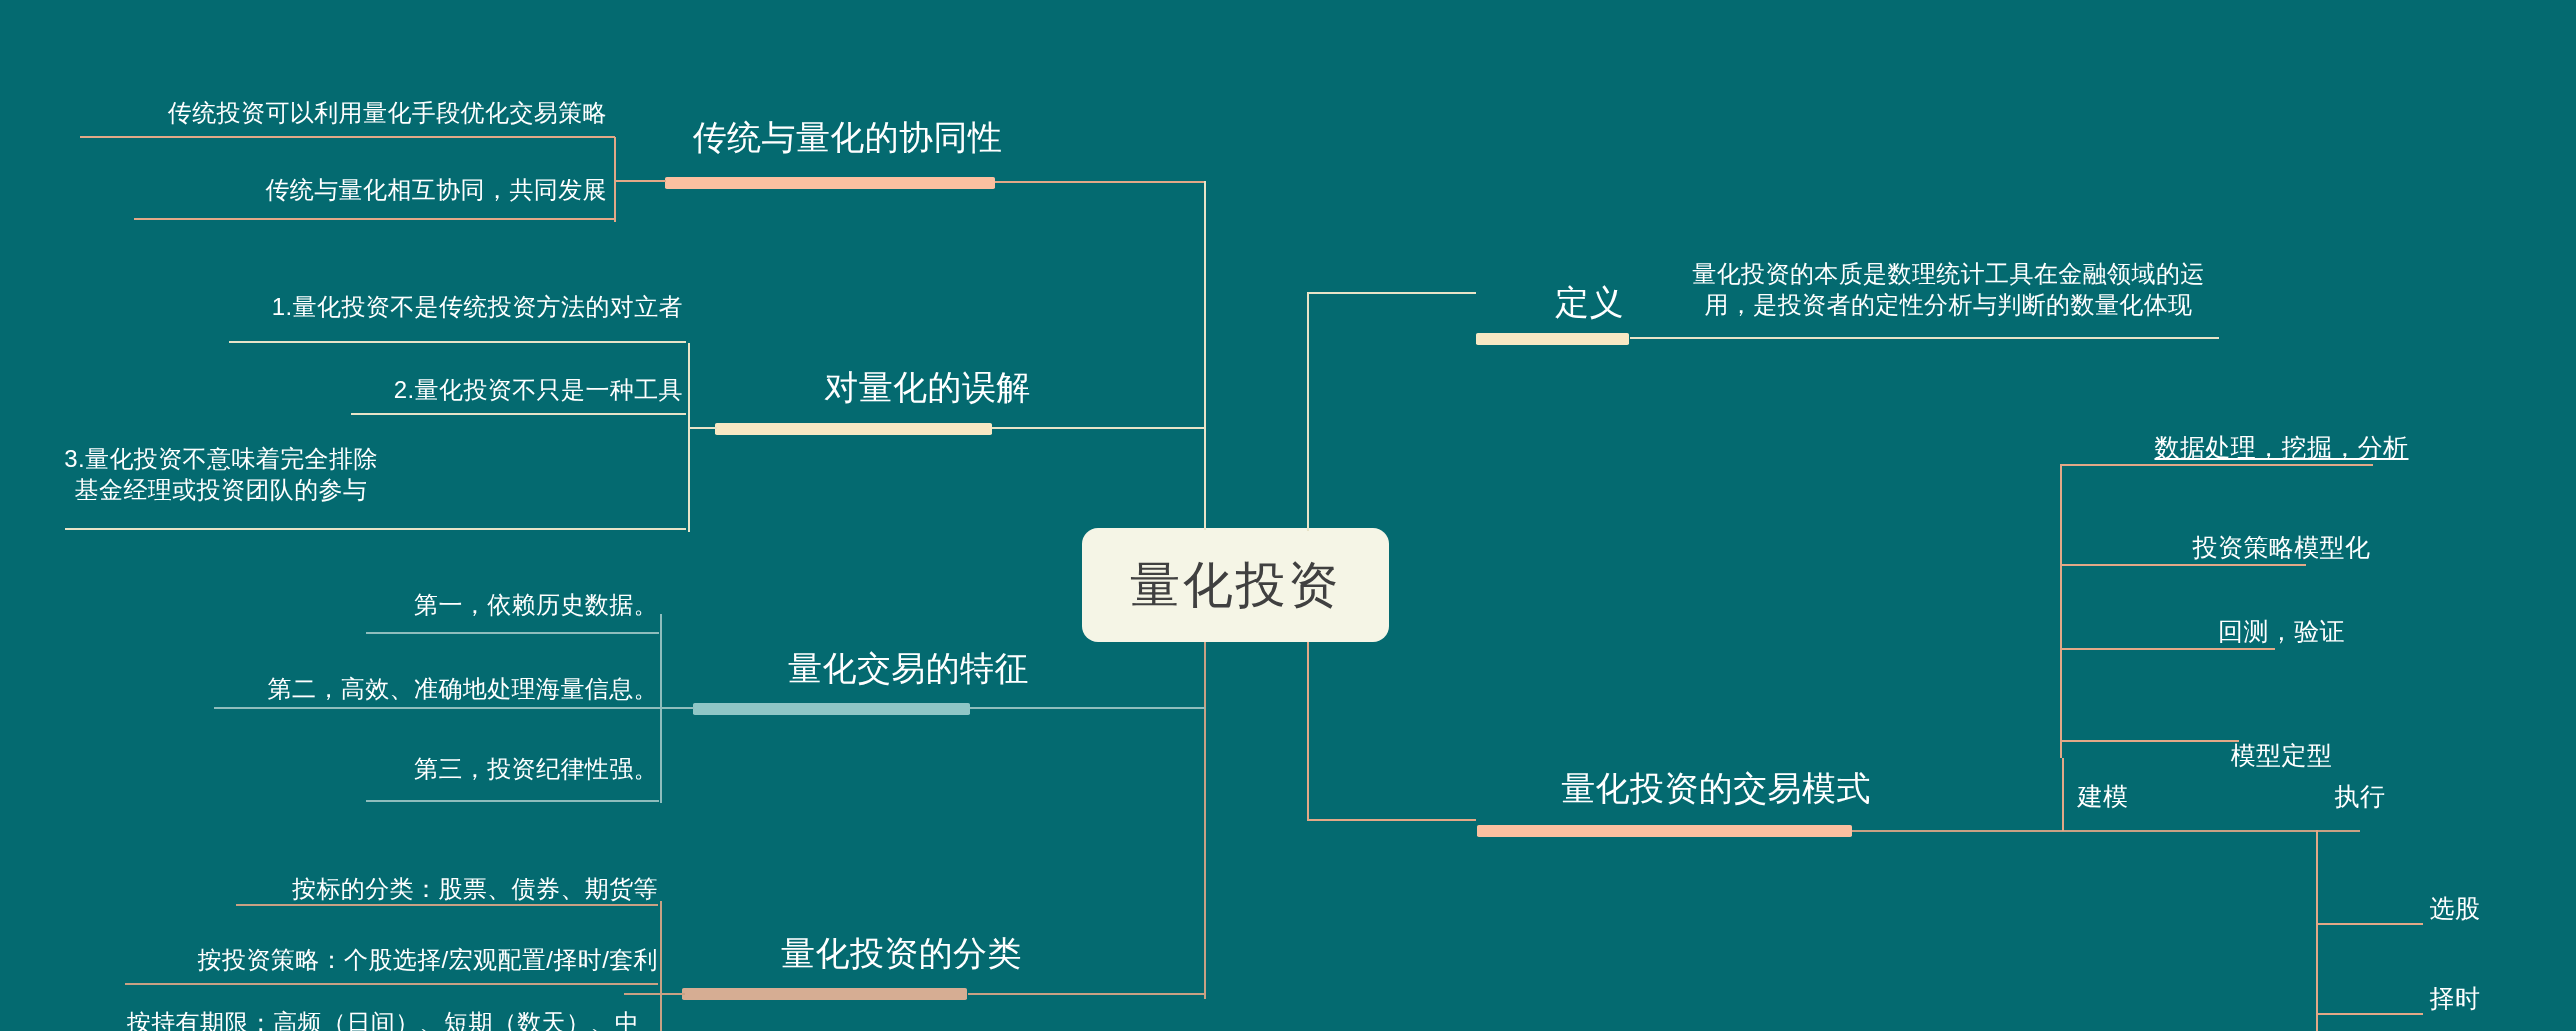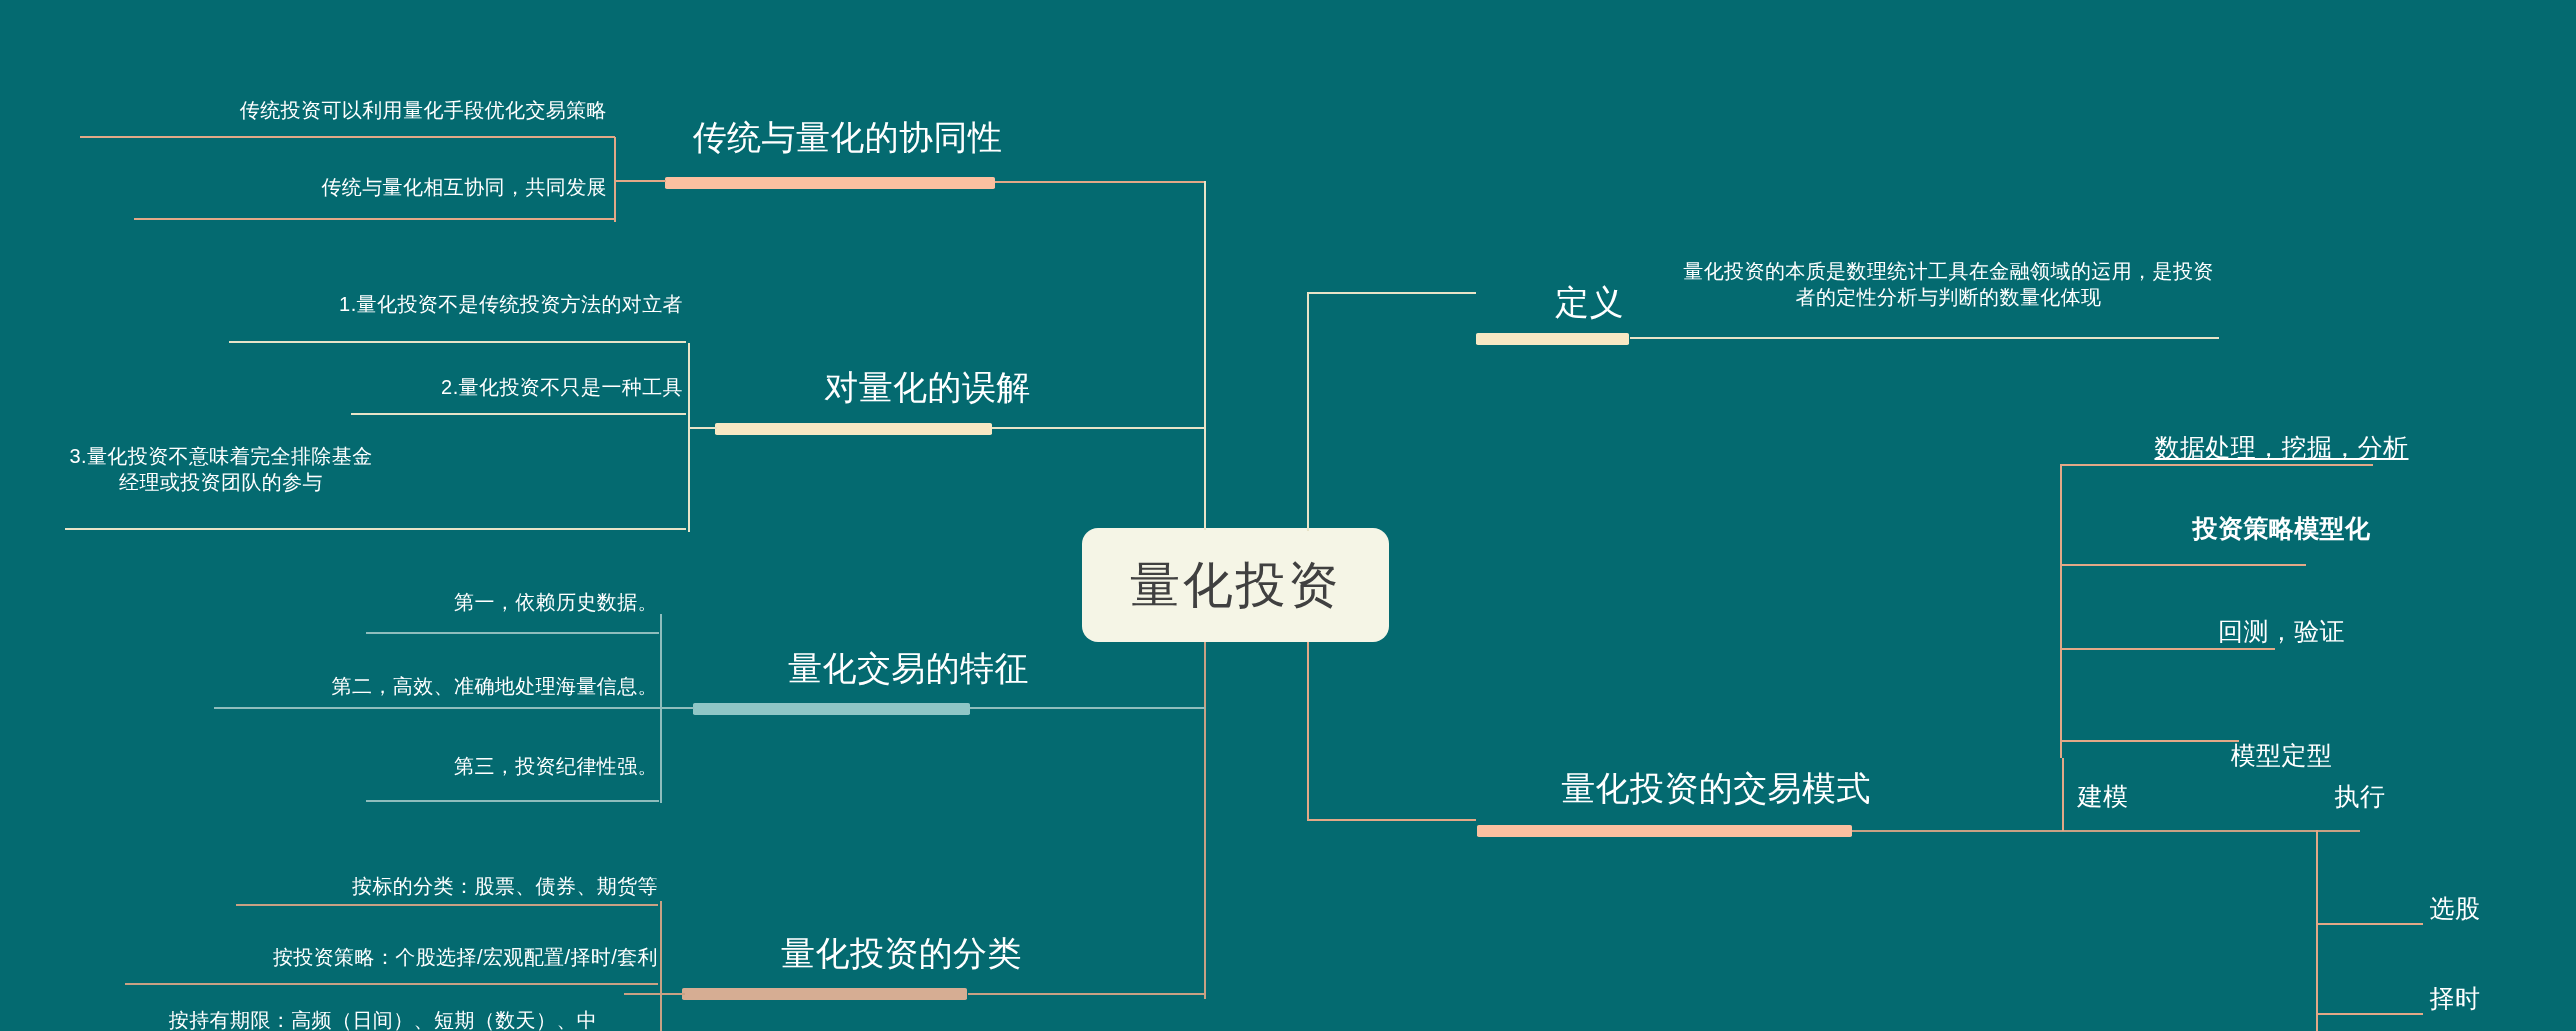--- a/index.html
+++ b/index.html
@@ -17,21 +17,21 @@
   }
 
   
   .node {
     position: absolute;
     color: #ffffff;
     line-height: 1.28;
     white-space: pre-line;
     letter-spacing: 0.4px;
   }
-  .node.leaf   { font-size: 20px; }
+  .node.leaf   { font-size: 24px; }
   .node.branch { font-size: 34px; }
   .node.sub    { font-size: 25px; }
 
   .ta-r { text-align: right; }
   .ta-l { text-align: center; }
 
   
   #root-node {
     position: absolute;
     left: 1082px;
@@ -167,21 +167,21 @@
   <div class="ln h tan" style="left:1852px; top:830px; width:508px;"></div>
 
   <div class="ln v peach" style="left:2062px; top:758px; height:73px;"></div>
   <div class="node sub ta-l" style="left:2036px; top:780px; width:134px;">建模</div>
 
   <div class="ln v peach" style="left:2060px; top:464px; height:294px;"></div>
 
   <div class="node sub ta-l" style="left:2094px; top:431px; width:375px;text-decoration:underline;">数据处理，挖掘，分析</div>
   <div class="ln h peach leaf-ul" style="left:2061px; top:464px; width:312px;"></div>
 
-  <div class="node sub ta-l" style="left:2094px; top:512px; width:375px;font-weight:bold;">投资策略模型化</div>
+  <div class="node sub ta-l" style="left:2094px; top:531px; width:375px;">投资策略模型化</div>
   <div class="ln h peach leaf-ul" style="left:2061px; top:564px; width:245px;"></div>
 
   <div class="node sub ta-l" style="left:2094px; top:615px; width:375px;">回测，验证</div>
   <div class="ln h peach leaf-ul" style="left:2061px; top:648px; width:214px;"></div>
 
   <div class="node sub ta-l" style="left:2094px; top:707px; width:375px;margin-top:32px;">模型定型</div>
   <div class="ln h peach leaf-ul" style="left:2061px; top:740px; width:178px;"></div>
 
   <div class="node sub ta-l" style="left:2293px; top:780px; width:134px;">执行</div>
   <div class="ln v peach" style="left:2316px; top:830px; height:202px;"></div>

